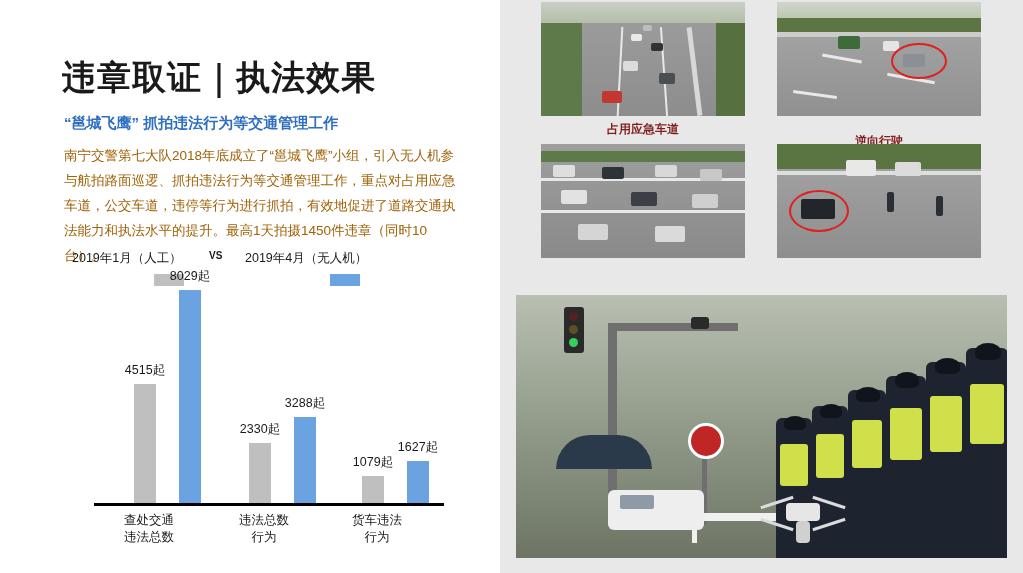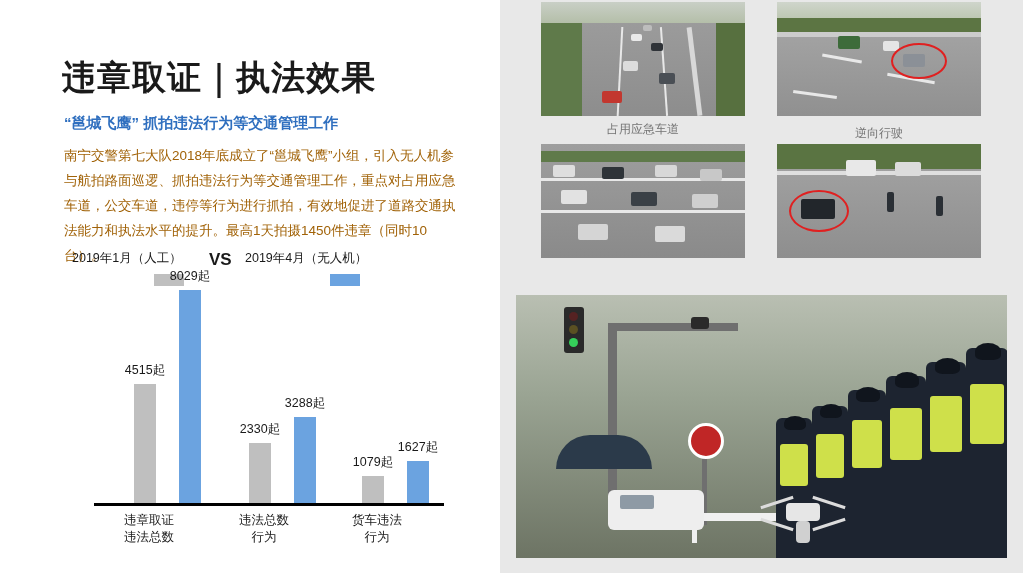--- a/index.html
+++ b/index.html
@@ -60,21 +60,21 @@
   .legend-label {
     position: absolute;
     font-size: 12.5px;
     color: #1a1a1a;
     white-space: nowrap;
   }
   #legend-label-left { left: 8px; top: 0px; }
   #legend-vs {
     position: absolute;
     left: 145px; top: 0px;
-    font-size: 17px;
+    font-size: 10px;
     font-weight: bold;
     color: #1a1a1a;
   }
   #legend-label-right { left: 181px; top: 0px; }
   .legend-swatch {
     position: absolute;
     width: 30px; height: 12px;
     top: 24px;
   }
   #legend-swatch-left { left: 90px; background: #bfbfbf; }
@@ -129,23 +129,24 @@
     width: 523px; height: 573px;
     background: #e8e8e8;
   }
   .photo-card {
     position: absolute;
     background: #d4d4d4;
   }
   .photo-caption {
     position: absolute;
     font-size: 12px;
-    color: #737373;
+    color: #7f1d1d;
     text-align: center;
     white-space: nowrap;
+    font-weight: bold;
   }
 
   
   .scene { position: absolute; inset: 0; overflow: hidden; }
 
   .sky-strip {
     position: absolute; left: 0; right: 0; top: 0; height: 22%;
     background: linear-gradient(#cfd9cf, #b9c4ae);
   }
   .veg {
@@ -269,21 +270,21 @@
         <div class="bar manual" style="left:268px; height:29px;"></div>
         <div class="bar-value" style="left:244px; bottom:34px;">1079起</div>
 
         <div class="bar drone" style="left:313px; height:44px;"></div>
         <div class="bar-value" style="left:289px; bottom:49px;">1627起</div>
       </div>
 
       <div id="axis-line"></div>
 
       <div class="cat-label" style="left:35px;">
-        <div>违章取证</div>
+        <div>查处交通</div>
         <div>违法总数</div>
       </div>
       <div class="cat-label" style="left:150px;">
         <div>违法总数</div>
         <div>行为</div>
       </div>
       <div class="cat-label" style="left:263px;">
         <div>货车违法</div>
         <div>行为</div>
       </div>
@@ -319,21 +320,21 @@
         <div class="lane-line" style="left:22%; top:48%; width:40px; height:3px; transform:rotate(10deg);"></div>
         <div class="lane-line" style="left:54%; top:66%; width:48px; height:3px; transform:rotate(10deg);"></div>
         <div class="lane-line" style="left:8%; top:80%; width:44px; height:3px; transform:rotate(8deg);"></div>
         <div class="lane-line" style="left:0; top:26%; width:100%; height:5px; background:#cccccc;"></div>
         <div class="car" style="left:30%; top:30%; width:22px; height:13px; background:#3d6b3a;"></div>
         <div class="car" style="left:52%; top:34%; width:16px; height:10px; background:#e5e5e5;"></div>
         <div class="car" style="left:62%; top:46%; width:22px; height:13px; background:#8b9097;"></div>
         <div class="red-circle" style="left:56%; top:36%; width:52px; height:32px;"></div>
       </div>
     </div>
-    <div class="photo-caption" style="left:277px; top:125px; width:204px;">逆向行驶</div>
+    <div class="photo-caption" style="left:277px; top:133px; width:204px;">逆向行驶</div>
 
     <div class="photo-card" style="left:41px; top:144px; width:204px; height:114px;">
       <div class="scene">
         <div class="road" style="left:0; top:0; width:100%; height:100%; background:linear-gradient(#9e9e9e,#8a8a8a);"></div>
         <div class="veg" style="left:0; top:6%; width:100%; height:10%; background:#5f7a4a;"></div>
         <div class="lane-line" style="left:0; top:30%; width:100%; height:3px;"></div>
         <div class="lane-line" style="left:0; top:58%; width:100%; height:3px;"></div>
         <div class="car" style="left:6%; top:18%; width:22px; height:12px; background:#dedede;"></div>
         <div class="car" style="left:30%; top:20%; width:22px; height:12px; background:#2e3338;"></div>
         <div class="car" style="left:56%; top:18%; width:22px; height:12px; background:#d8d8d8;"></div>

